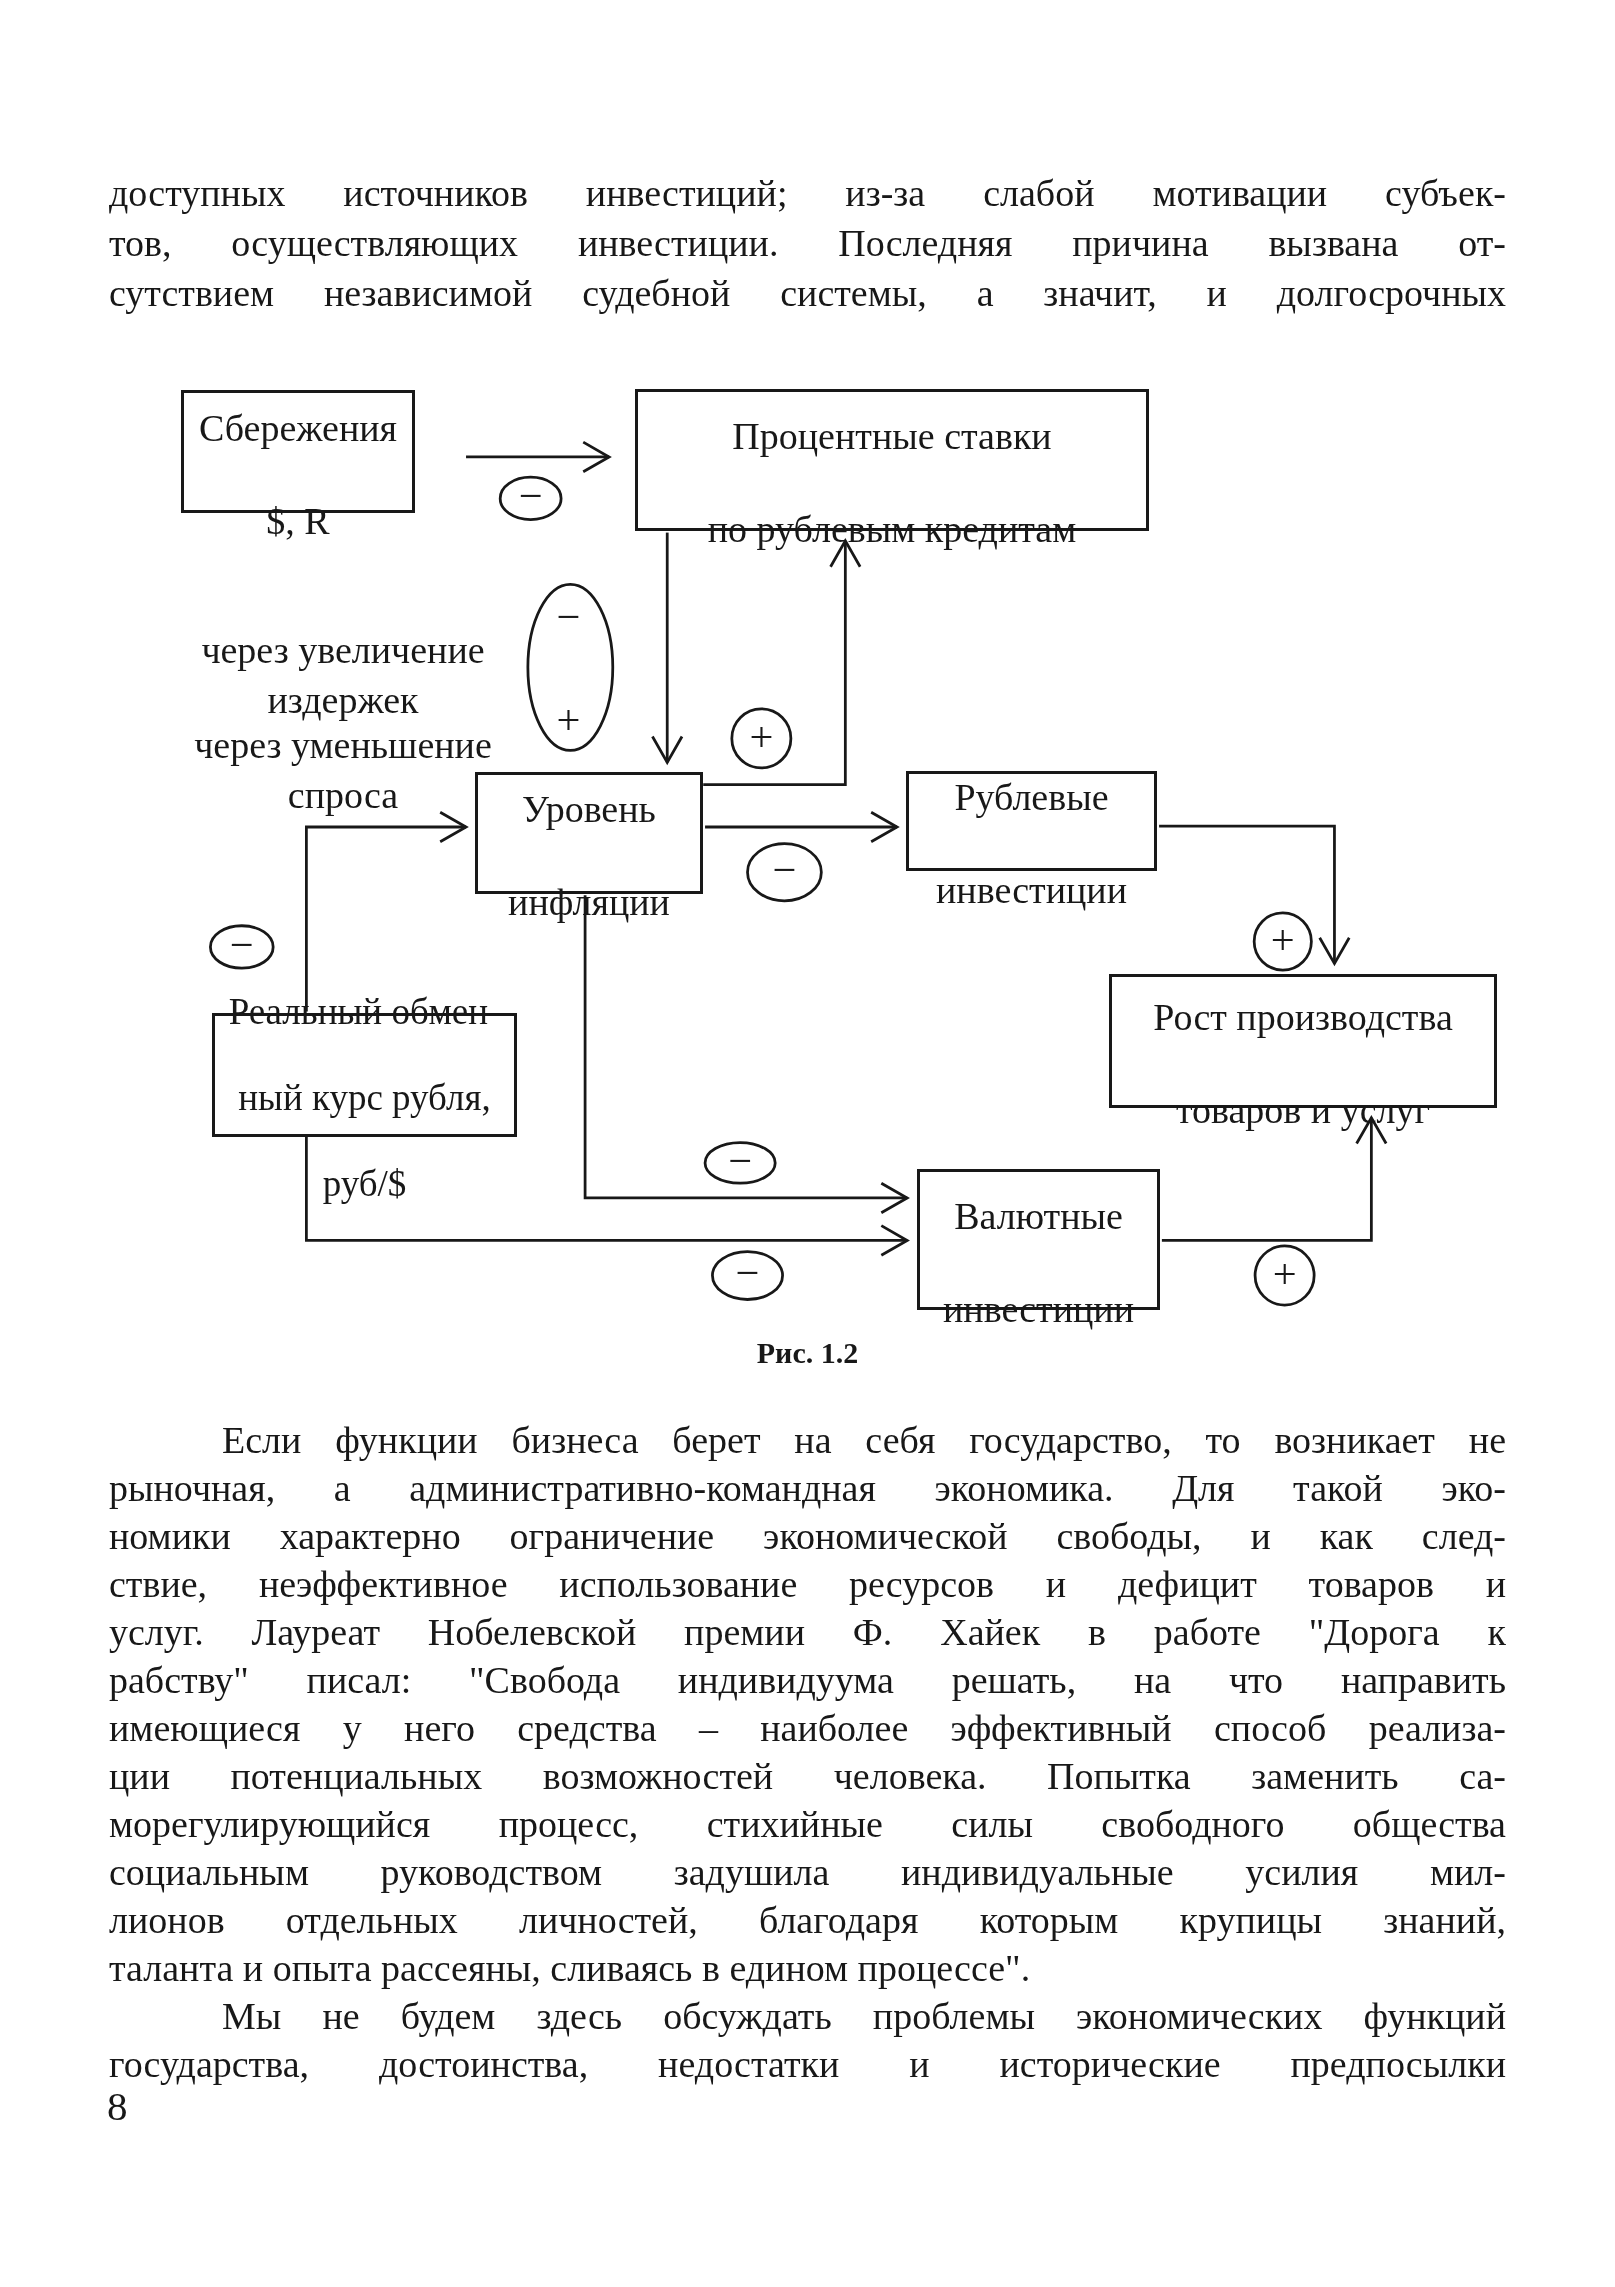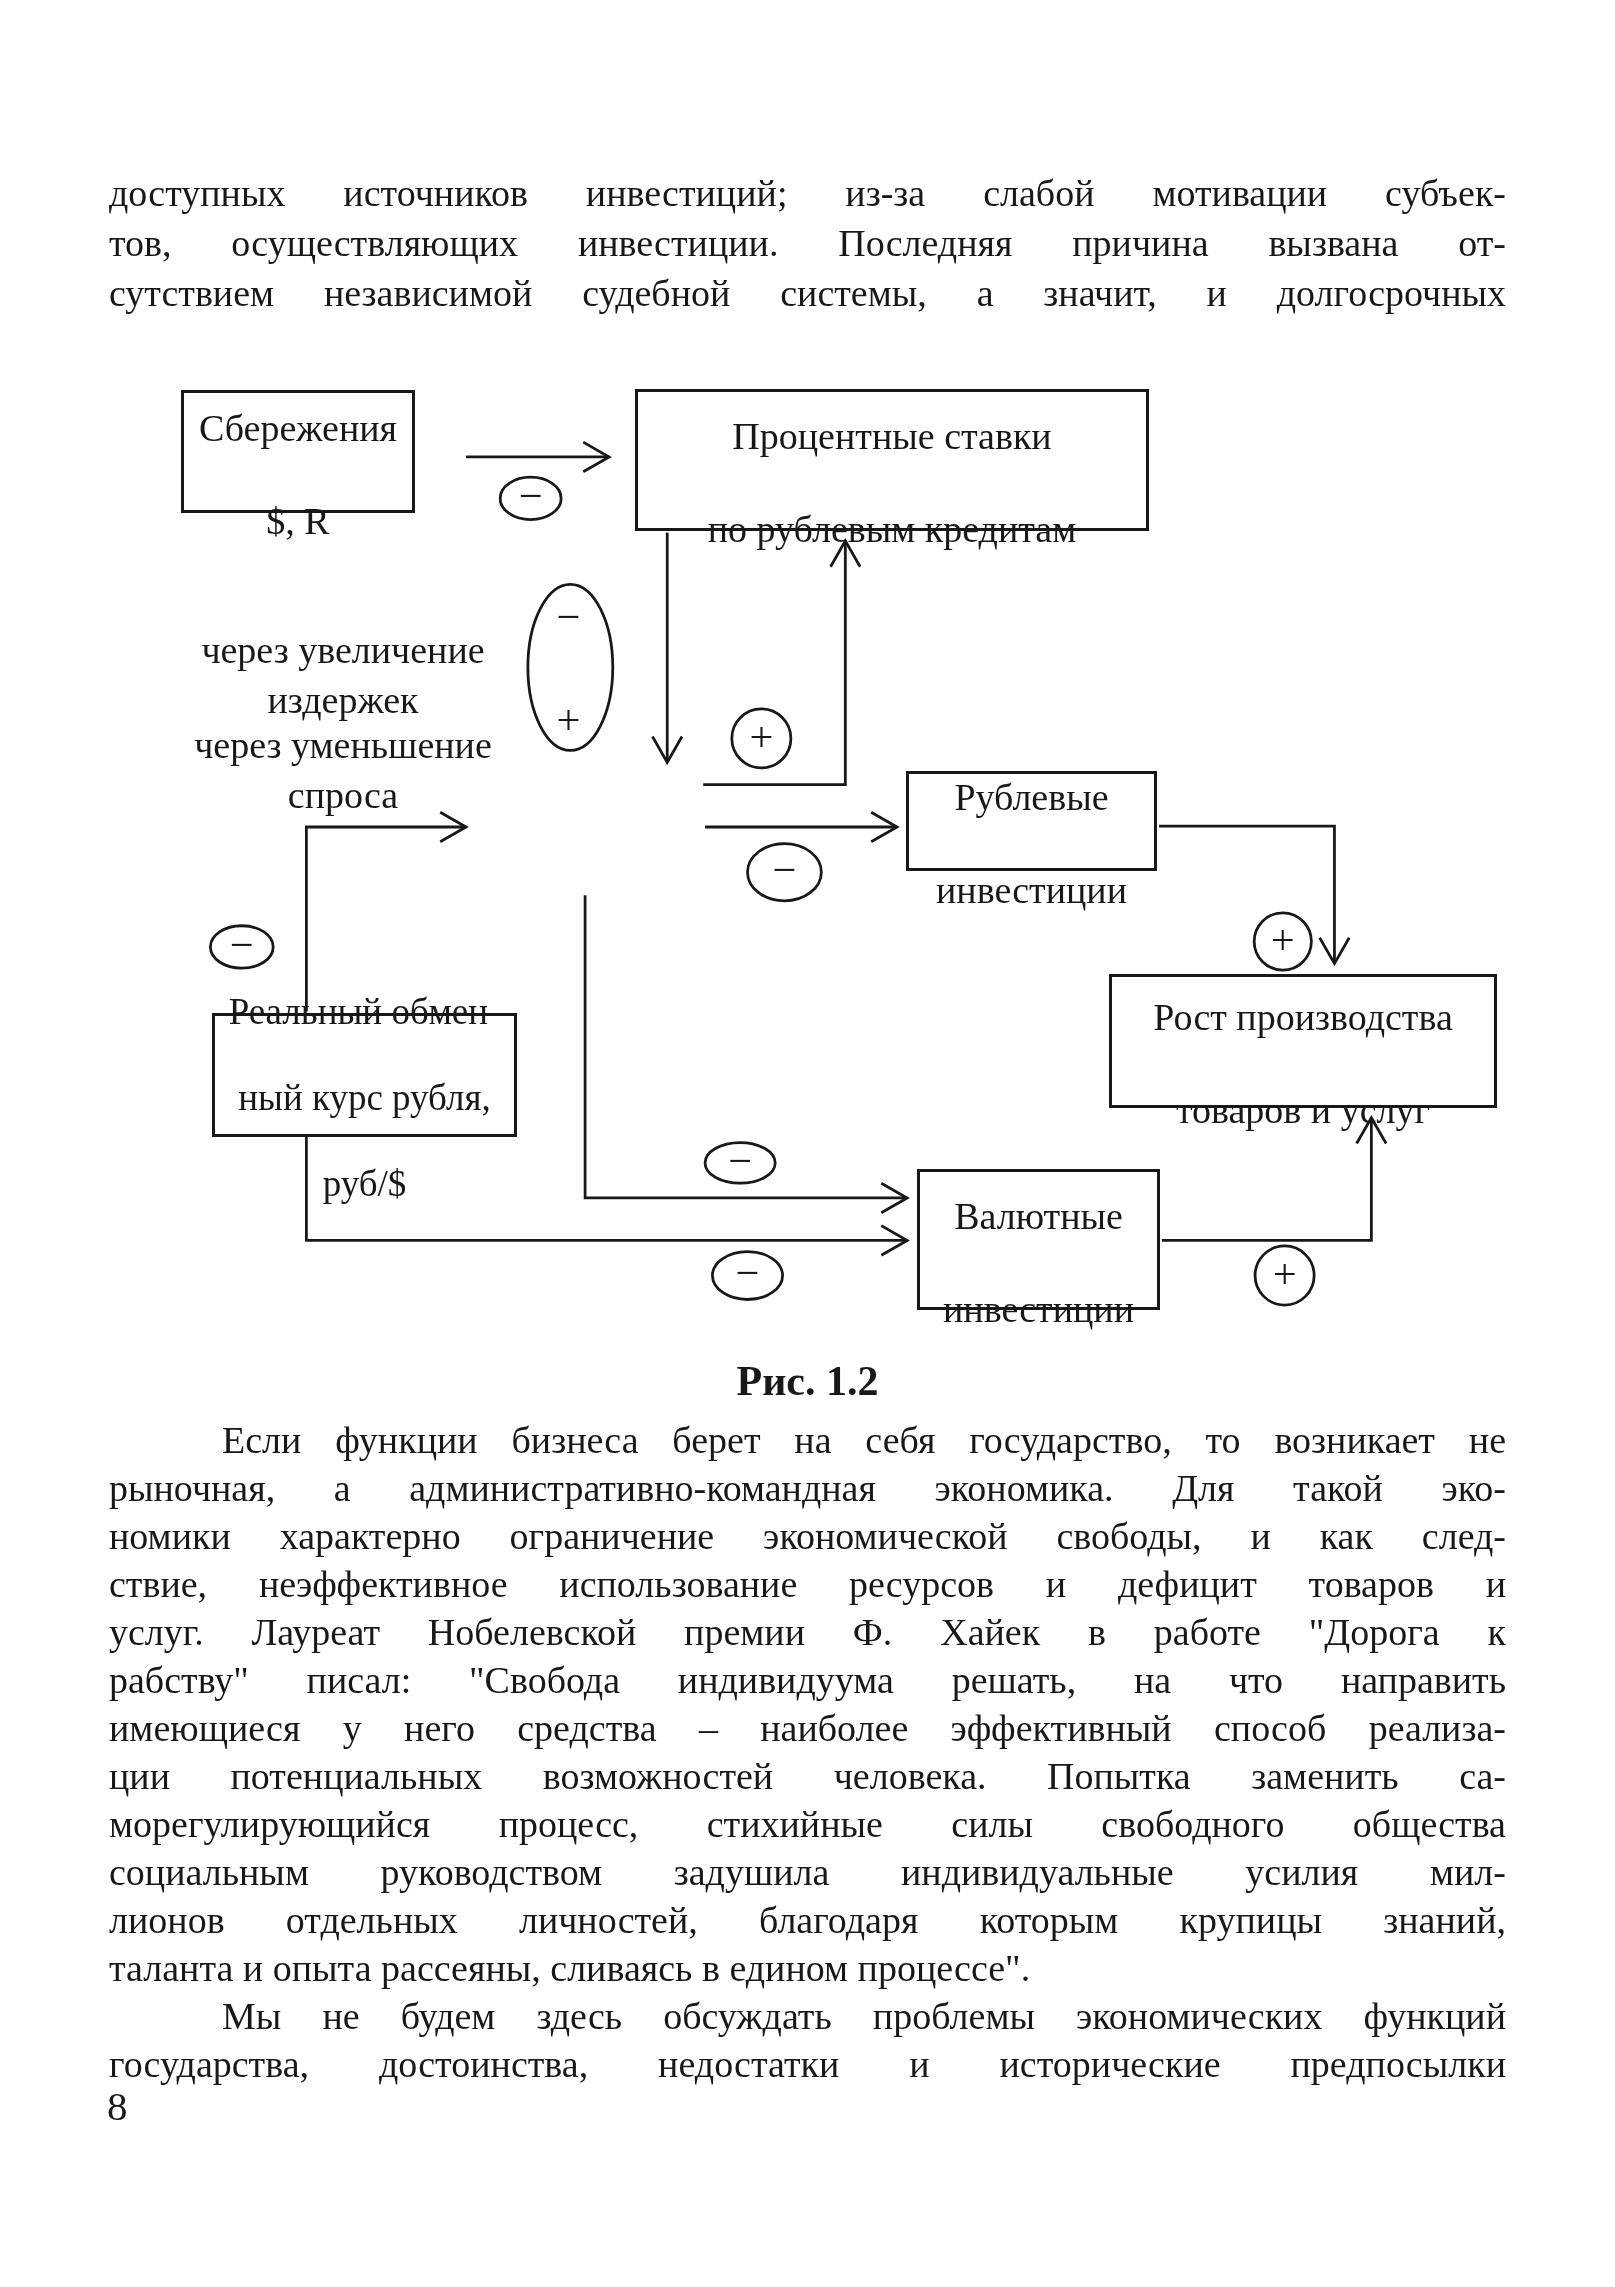--- a/index.html
+++ b/index.html
@@ -39,21 +39,21 @@
     display:block;white-space:nowrap;
     font-size:38px;line-height:48px;text-align:center;margin-top:45px;
   }
   .sidelabel{
     position:absolute;width:314px;
     text-align:center;
   }
   .sidelabel span{display:block;white-space:nowrap;font-size:38px;line-height:50px;}
   .caption{
     position:absolute;left:109px;width:1397px;
-    text-align:center;font-weight:bold;font-size:42px;margin-top:21px;
+    text-align:center;font-weight:bold;font-size:30px;
   }
   .pagenum{position:absolute;left:107px;top:2082px;font-size:41px;}
   svg.wires{position:absolute;left:0;top:0;width:1615px;height:2288px;}
   svg.wires path, svg.wires line, svg.wires ellipse, svg.wires circle{
     fill:none;stroke:#181818;stroke-width:3px;
   }
   svg.wires text{
     font-family:"Liberation Serif",serif;
     font-size:46px;fill:#181818;stroke:none;text-anchor:middle;
   }
@@ -118,20 +118,24 @@
   <div class="box" style="left:181px;top:390px;width:234px;height:123px;">
     <span>Сбережения</span>
     <span>$, R</span>
   </div>
 
   <div class="box" style="left:635px;top:389px;width:514px;height:142px;">
     <span>Процентные ставки</span>
     <span>по рублевым кредитам</span>
   </div>
 
+  <div class="box" style="left:475px;top:772px;width:228px;height:122px;">
+    <span>Уровень</span>
+    <span>инфляции</span>
+  </div>
 
   <div class="box" style="left:906px;top:771px;width:251px;height:100px;">
     <span>Рублевые</span>
     <span>инвестиции</span>
   </div>
 
   <div class="box" style="left:212px;top:1013px;width:305px;height:124px;">
     <span style="font-size:37px;line-height:41px;">Реальный обмен-</span>
     <span style="font-size:37px;line-height:41px;">ный курс рубля,</span>
     <span style="font-size:37px;line-height:41px;">руб/$</span>

